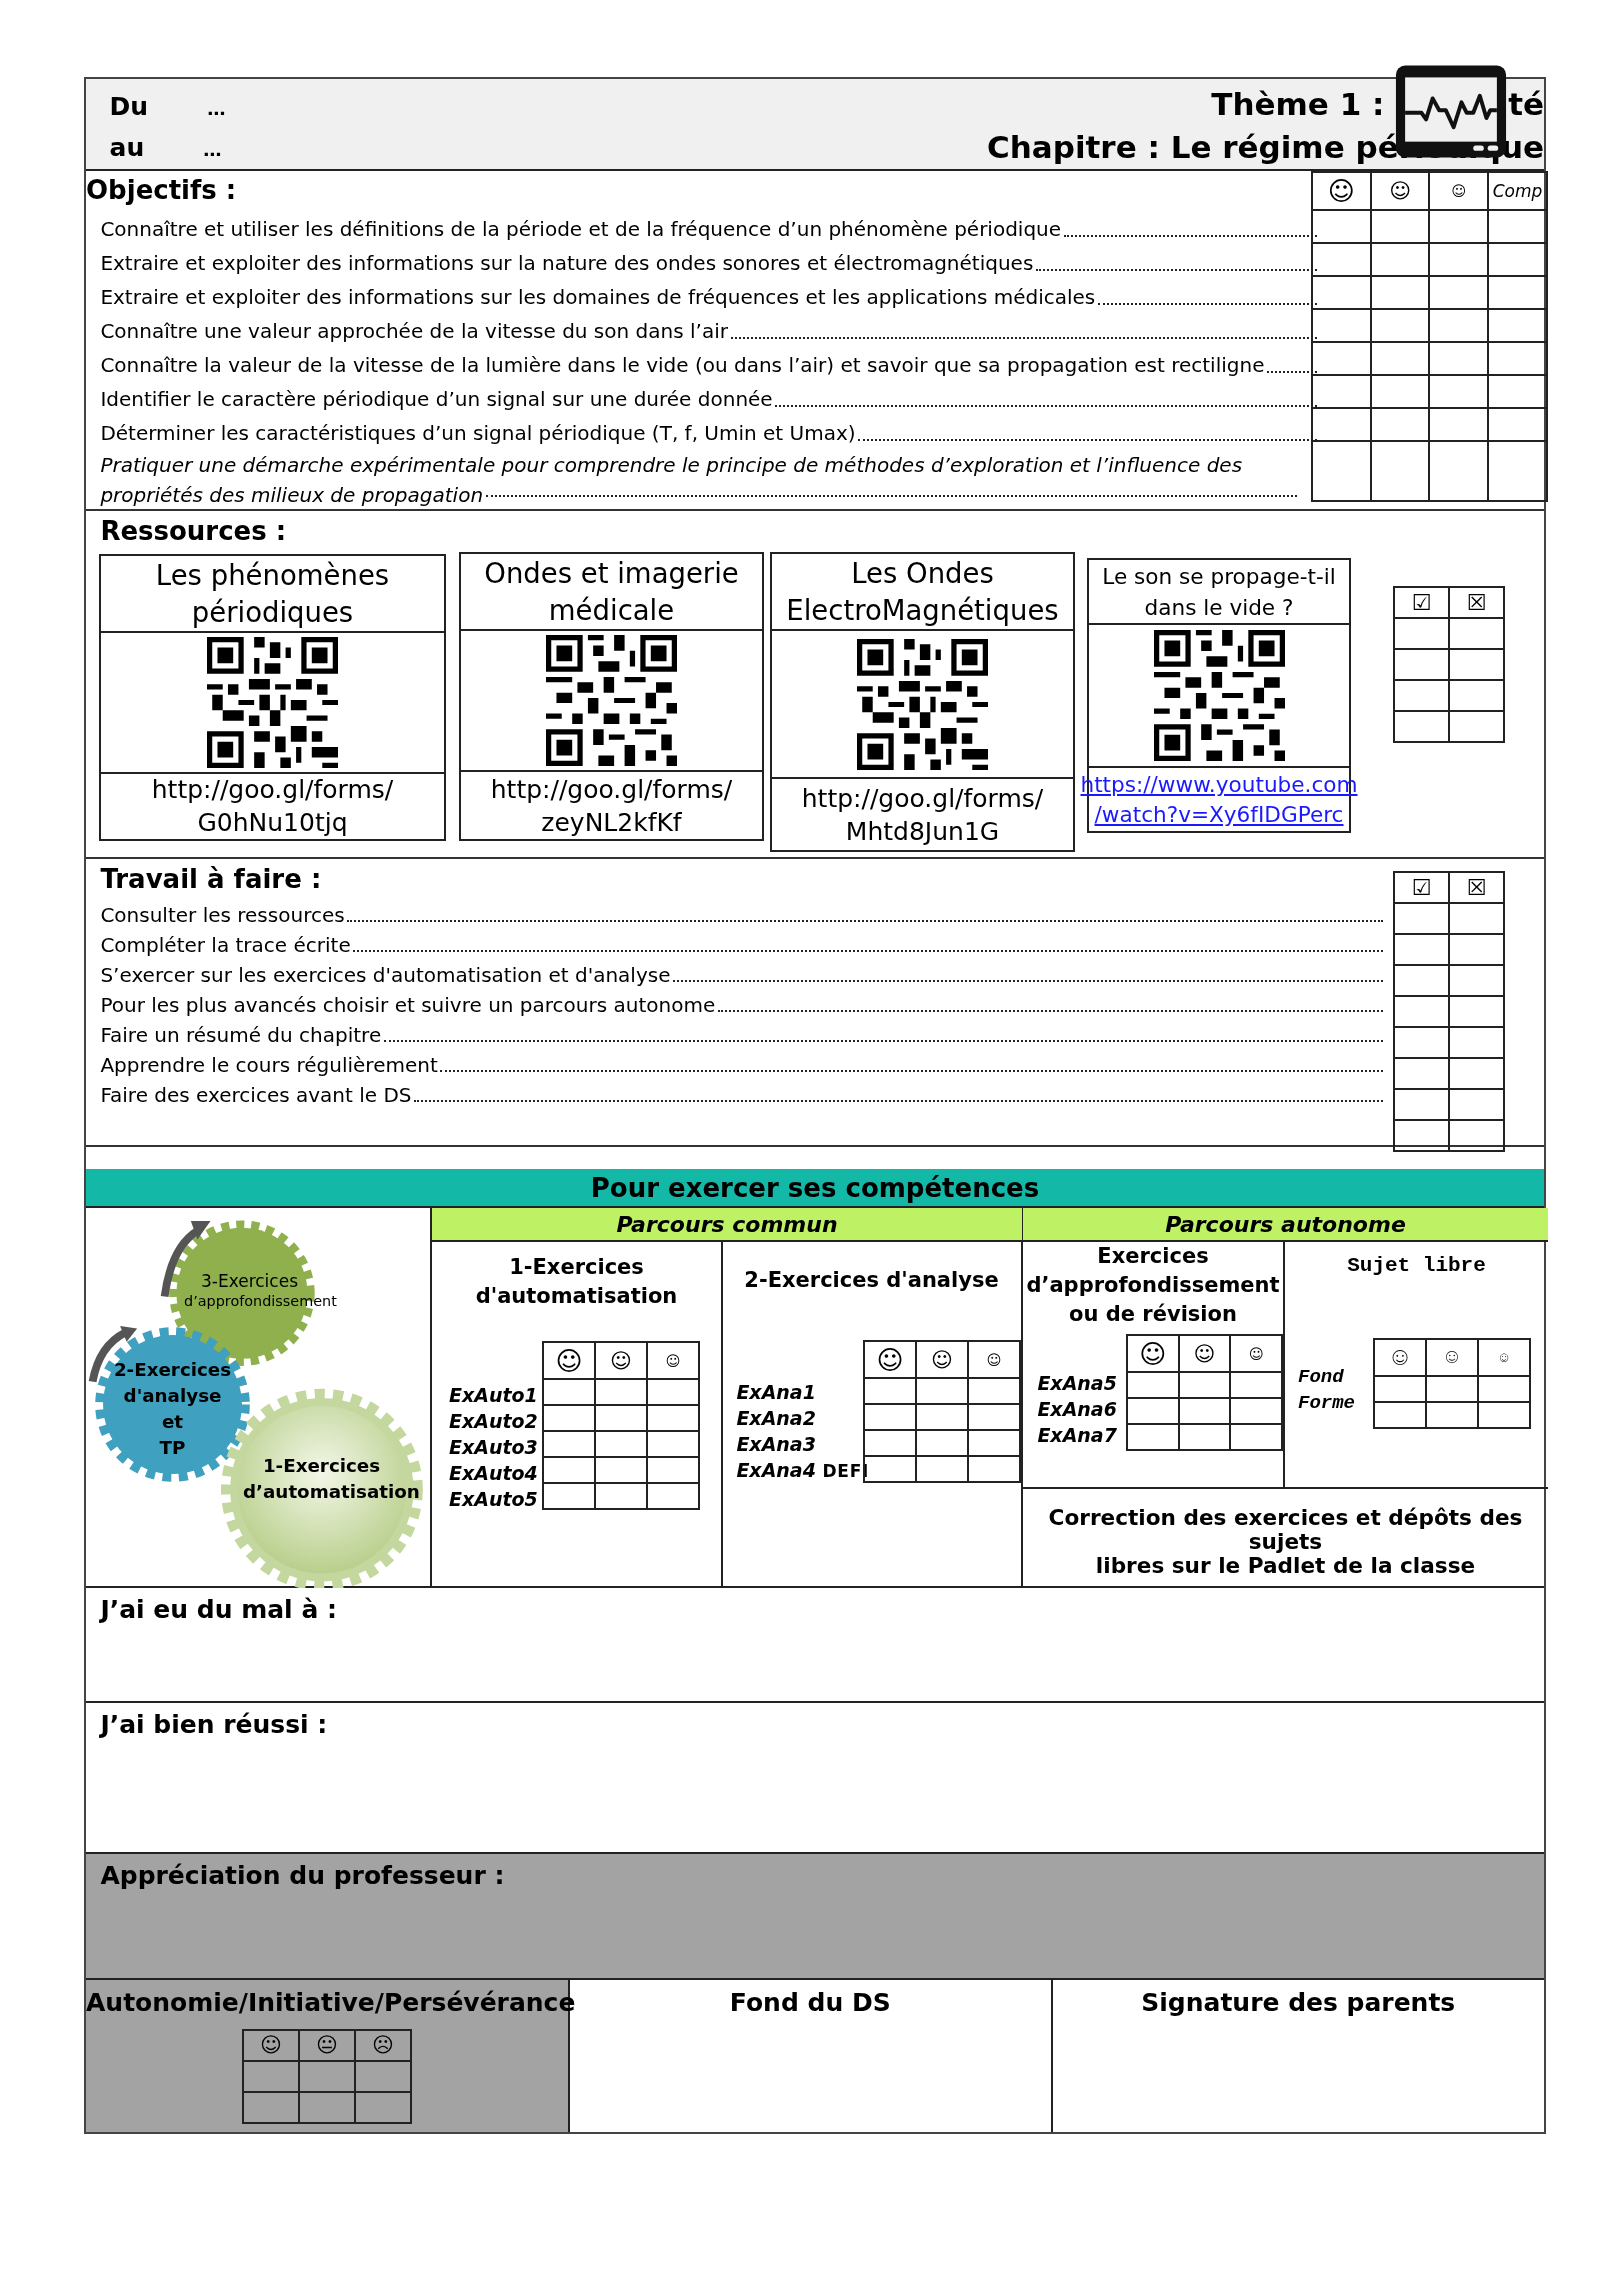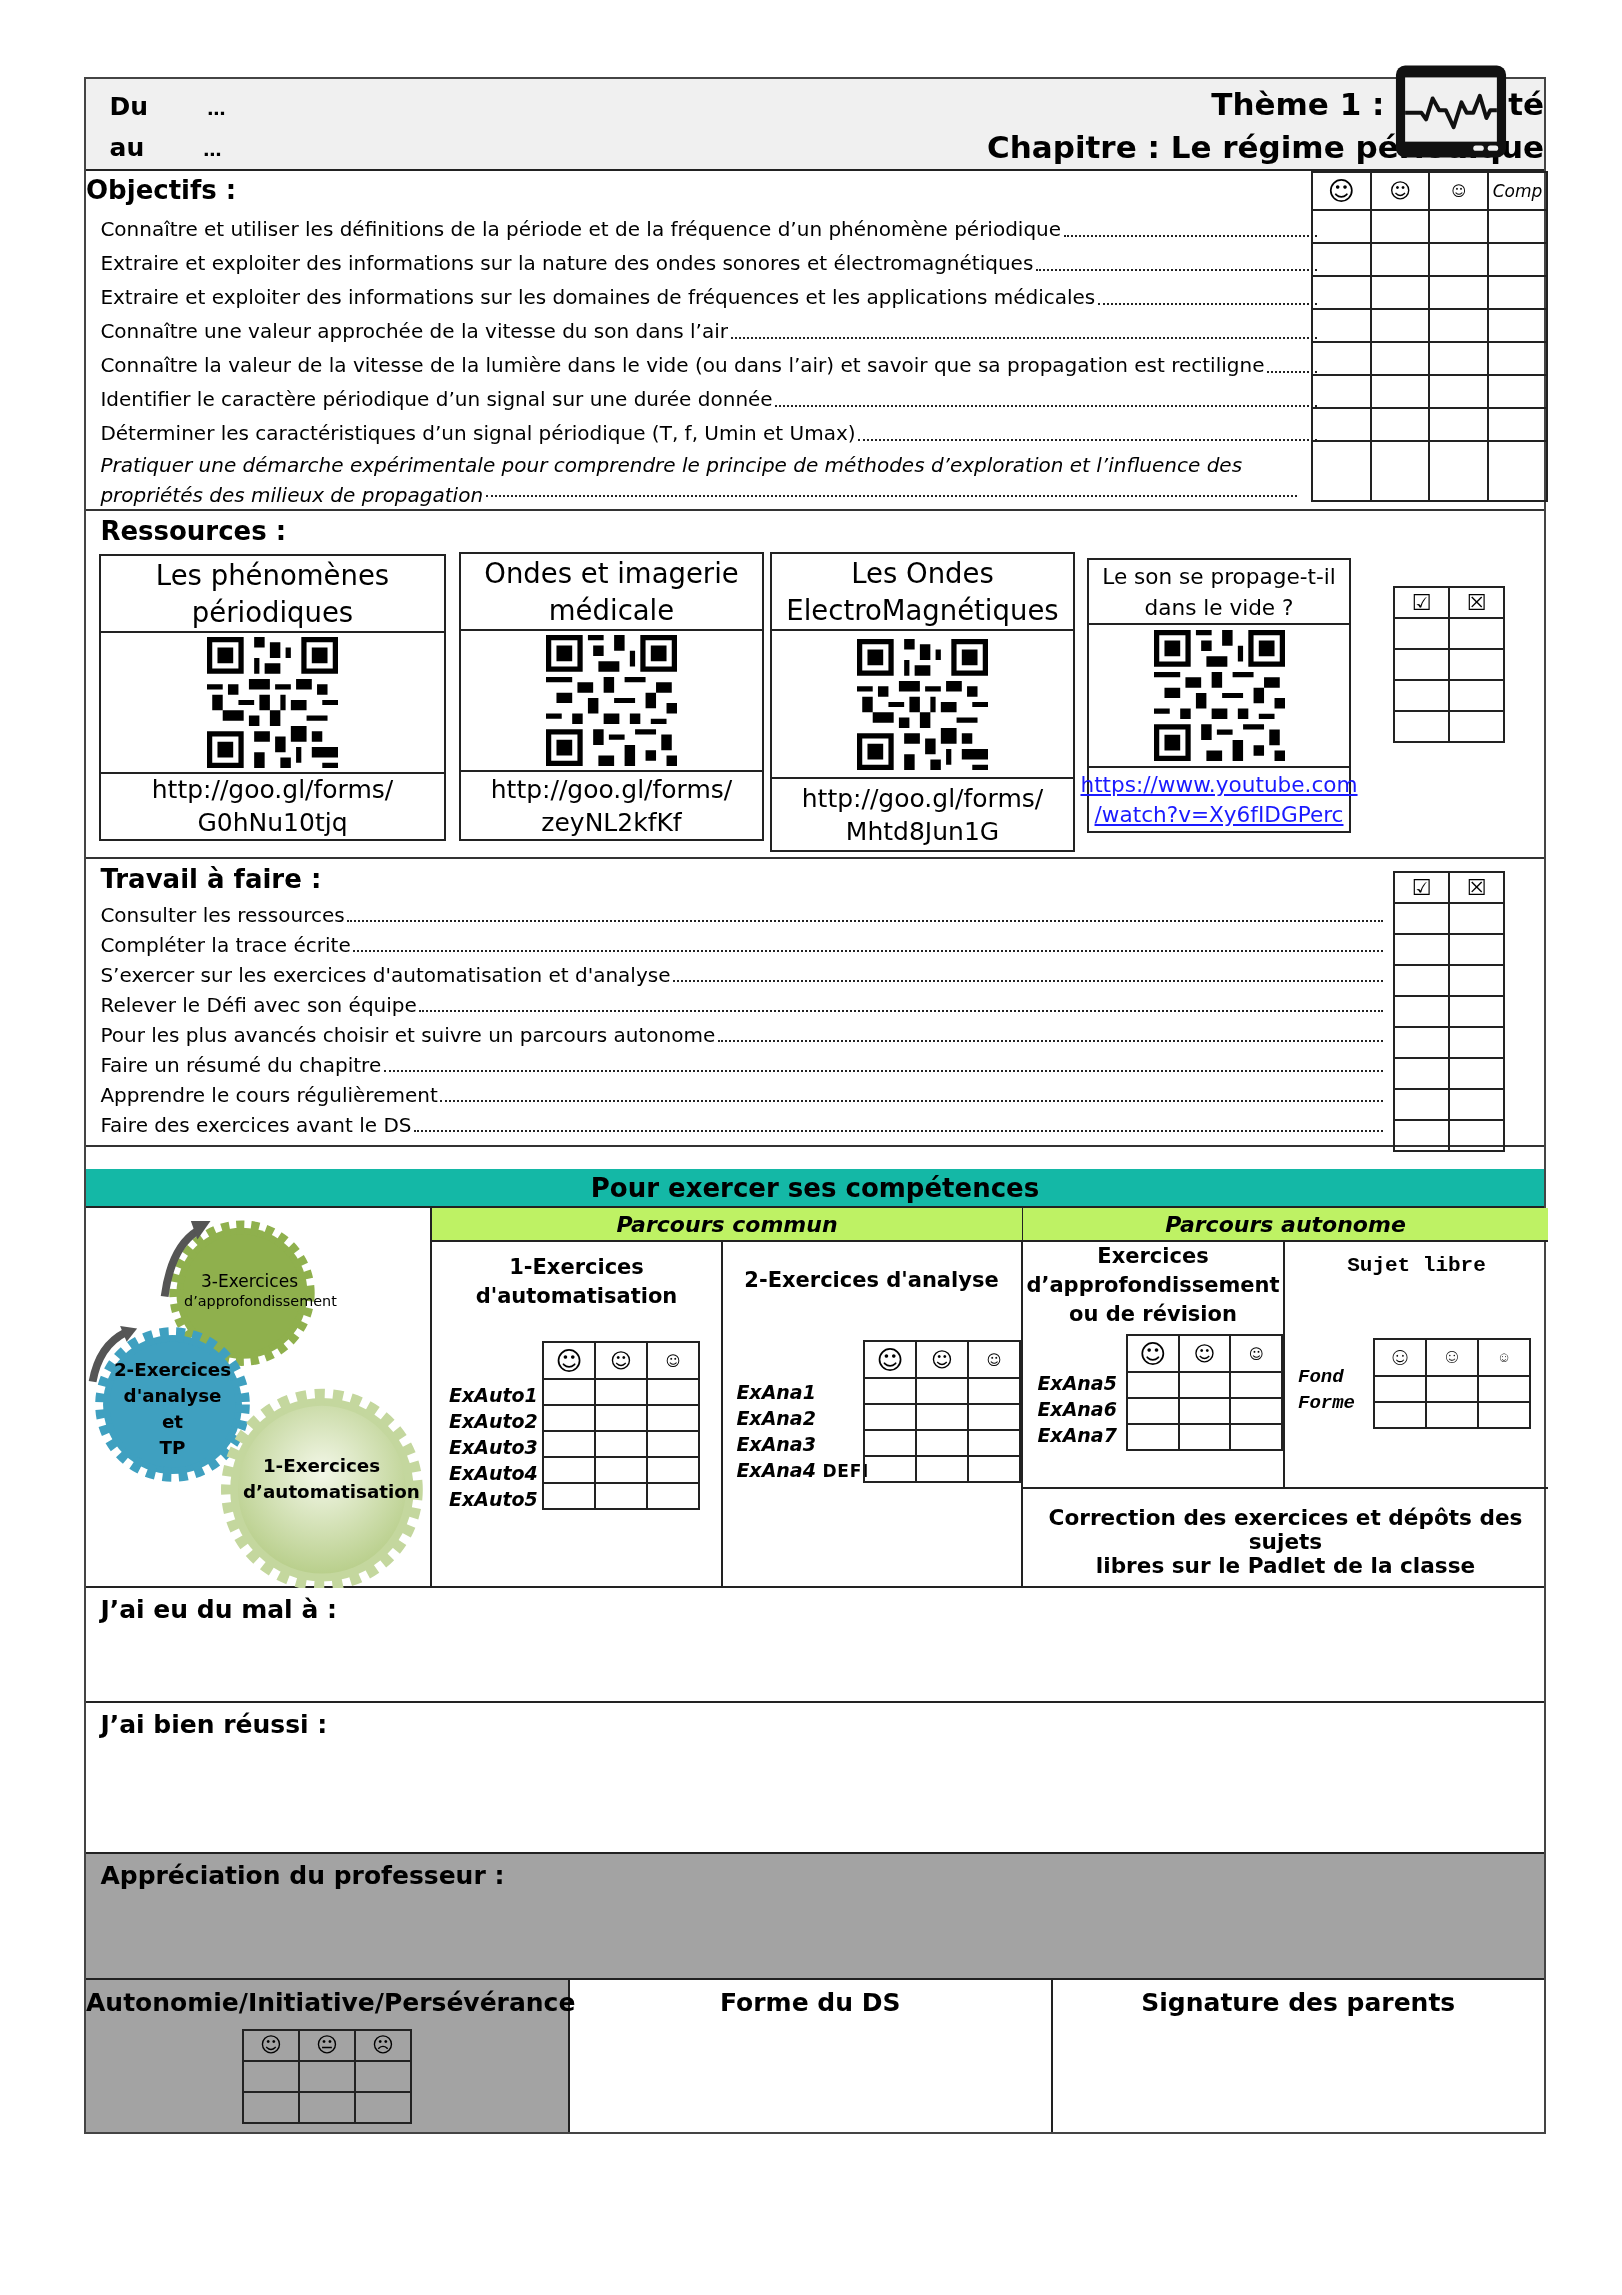--- a/index.html
+++ b/index.html
@@ -275,24 +275,20 @@
       <div class="trav-line">
           <span>Consulter les ressources</span>
           <span class="dots"></span>
         </div>
       <div class="trav-line">
           <span>Compléter la trace écrite</span>
           <span class="dots"></span>
         </div>
       <div class="trav-line">
           <span>S’exercer sur les exercices d'automatisation et d'analyse</span>
-          <span class="dots"></span>
-        </div>
-      <div class="trav-line">
-          <span>Relever le Défi avec son équipe</span>
           <span class="dots"></span>
         </div>
       <div class="trav-line">
           <span>Pour les plus avancés choisir et suivre un parcours autonome</span>
           <span class="dots"></span>
         </div>
       <div class="trav-line">
           <span>Faire un résumé du chapitre</span>
           <span class="dots"></span>
         </div>
@@ -577,21 +573,21 @@
             </tr>
         <tr>
               <td></td>
               <td></td>
               <td></td>
             </tr>
       </tbody>
         </table>
     </div>
     <div style="width:484px;">
-      <div>Forme du DS</div>
+      <div>Fond du DS</div>
     </div>
     <div style="width:493px;">
       <div>Signature des parents</div>
     </div>
   </div>
 </div>
 
 <svg width="0" height="0" style="position:absolute">
   <defs>
     <g id="qrA">

